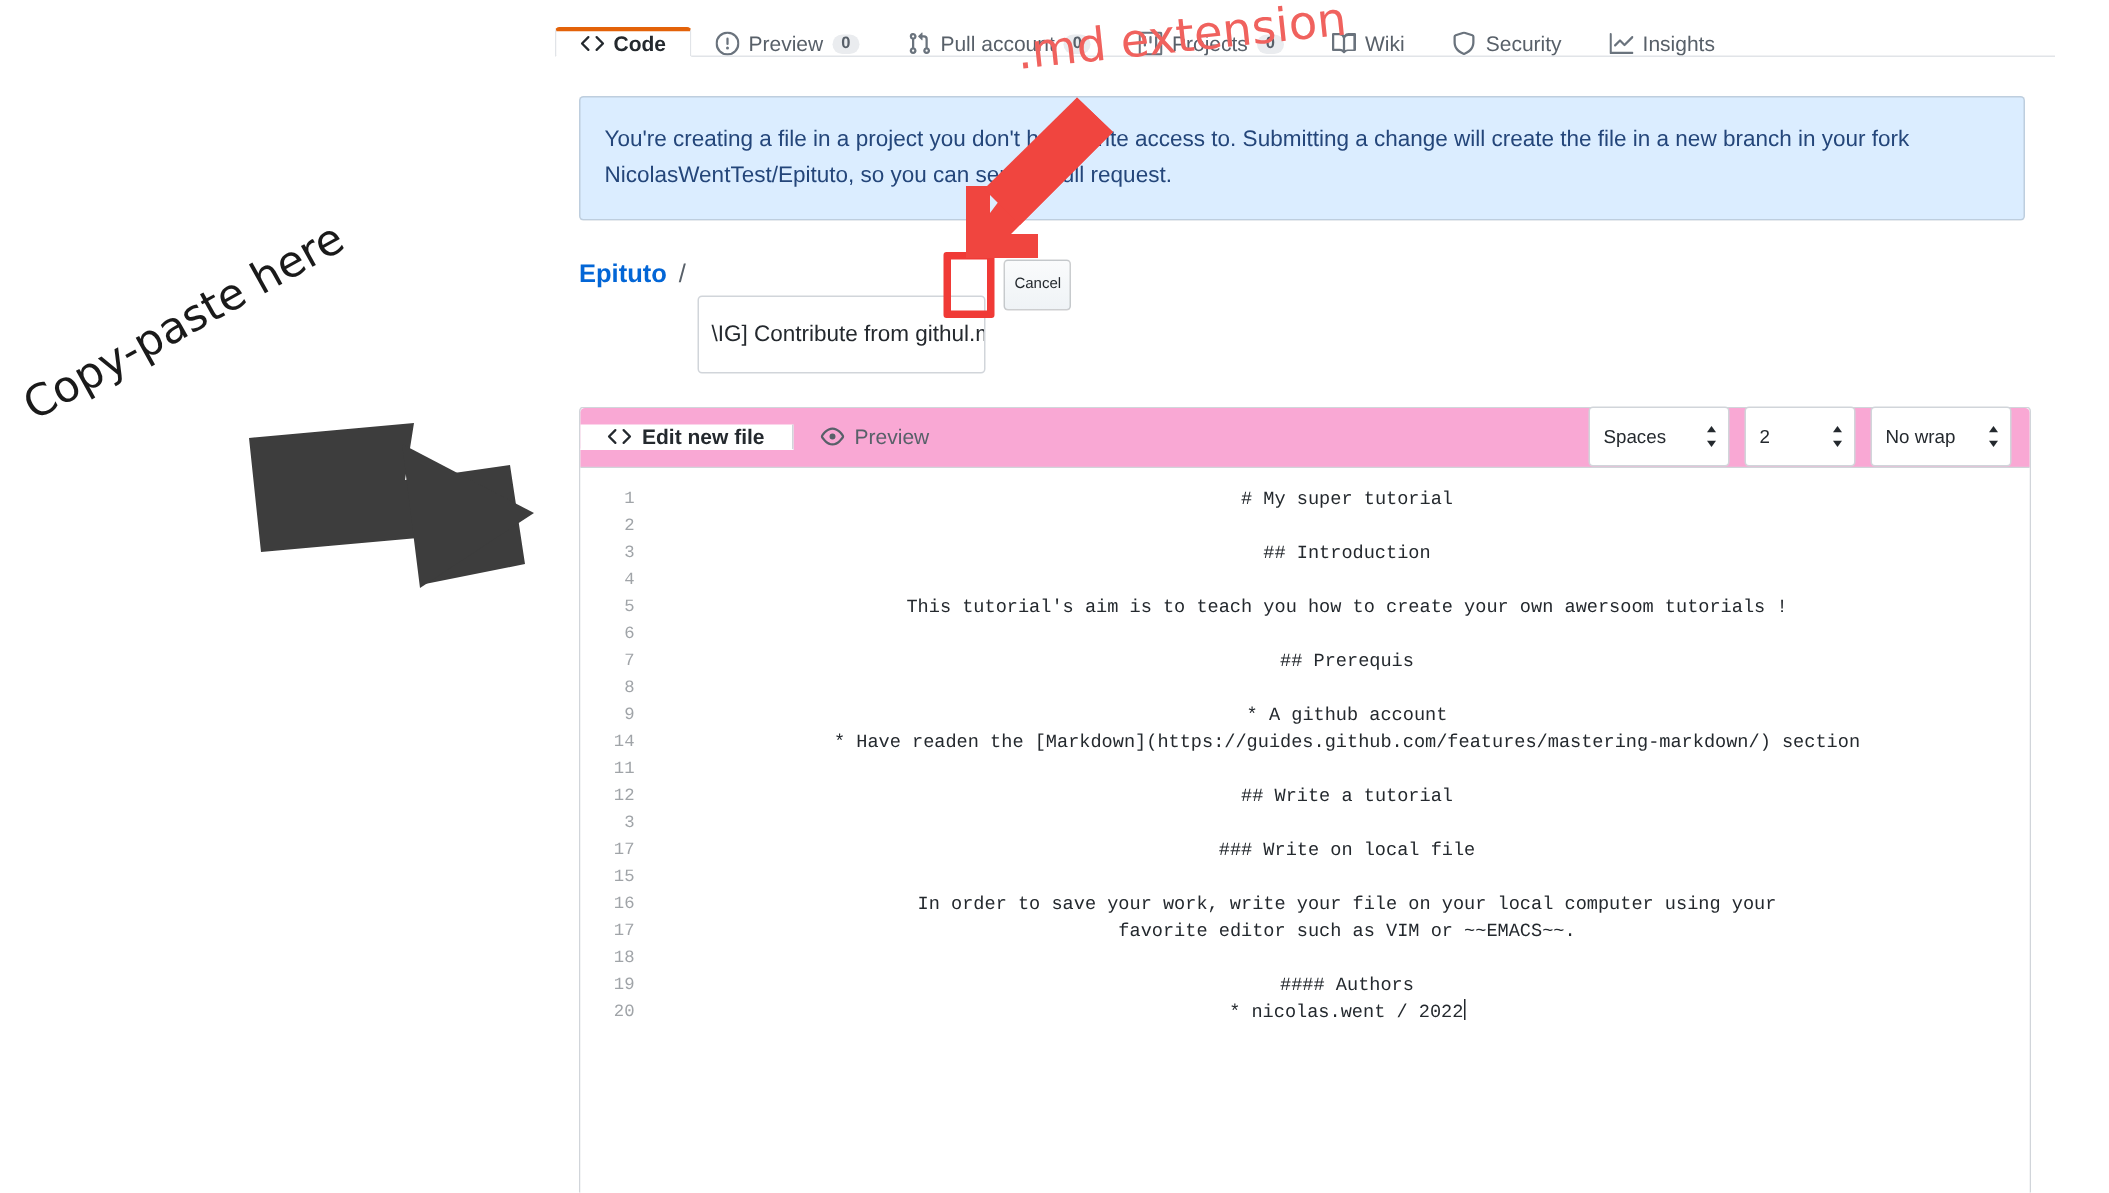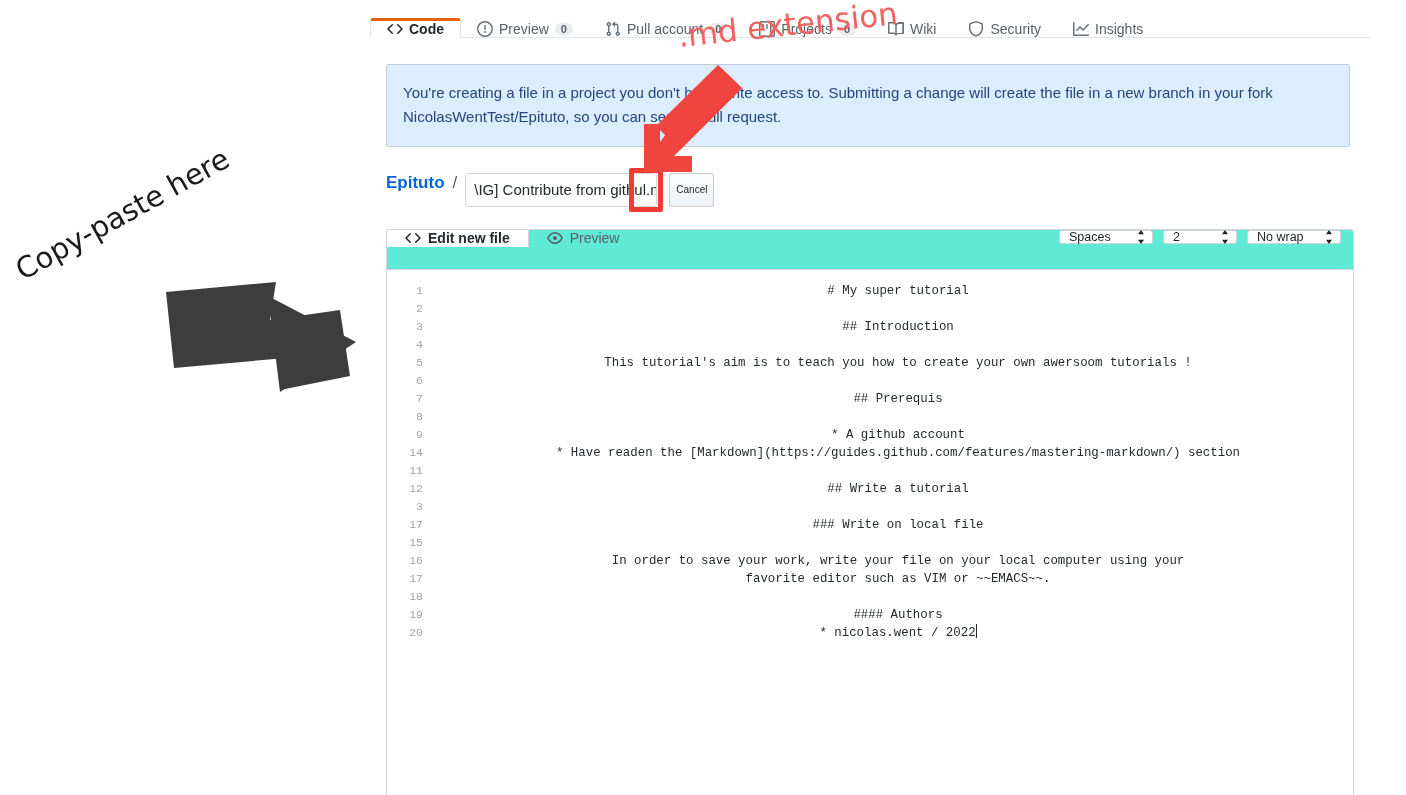--- a/index.html
+++ b/index.html
@@ -87,33 +87,34 @@
     color: #0366d6;
     font-size: 17px;
     font-weight: bold;
     text-decoration: none;
     cursor: pointer;
   }
   .slash { color: #586069; font-size: 17px; margin: 0 8px; }
   .name-wrap { position: relative; display: inline-block; }
   .filename-input {
     width: 192px;
-    height: 34px;
+    height: 52px;
     padding: 0 8px;
     font-size: 15px;
     color: #24292e;
     background: #fff;
     border: 1px solid #d1d5da;
     border-radius: 3px;
     font-family: "Liberation Sans", sans-serif;
     outline: none;
     overflow: hidden;
     white-space: nowrap;
     display: flex;
     align-items: center;
+    margin-top: 24px;
   }
   .fn-scrolled { display: inline-block; }
   .fn-ext { display: inline-block; }
   .ext-highlight {
     position: absolute;
     left: 164px; top: -5px;
     width: 34px; height: 44px;
     border: 5px solid #f03a36;
     border-radius: 2px;
     pointer-events: none;
@@ -137,23 +138,23 @@
     margin: 22px 16px 0 16px;
     border: 1px solid #d1d5da;
     border-bottom: none;
     border-radius: 3px 3px 0 0;
     background: #fff;
     height: 578px;
     display: flex;
     flex-direction: column;
   }
   .editor-head {
-    display: flex; align-items: flex-start;
+    display: flex; align-items: center;
     height: 40px;
-    background: #5eead4;
+    background: #f9a8d4;
     border-bottom: 1px solid #d1d5da;
     border-radius: 3px 3px 0 0;
   }
   .etab {
     display: flex; align-items: center; gap: 7px;
     padding: 0 18px;
     font-size: 14px;
     color: #586069;
     cursor: pointer;
     border-right: 1px solid transparent;
@@ -165,21 +166,21 @@
     border-right: 1px solid #d1d5da;
     margin-bottom: -1px;
     border-bottom: 1px solid #fff;
   }
   .etab .nav-ico svg { fill: #586069; }
   .etab.active .nav-ico svg { fill: #24292e; }
   .head-spacer { flex: 1; }
   .sel-group { display: flex; align-items: center; gap: 10px; padding: 0 12px; }
   .sel {
     position: relative;
-    height: 14px;
+    height: 40px;
     min-width: 94px;
     background: #fff;
     border: 1px solid #d1d5da;
     border-radius: 3px;
     font-size: 12.5px;
     color: #24292e;
     display: flex; align-items: center;
     padding: 0 26px 0 9px;
     cursor: pointer;
   }

